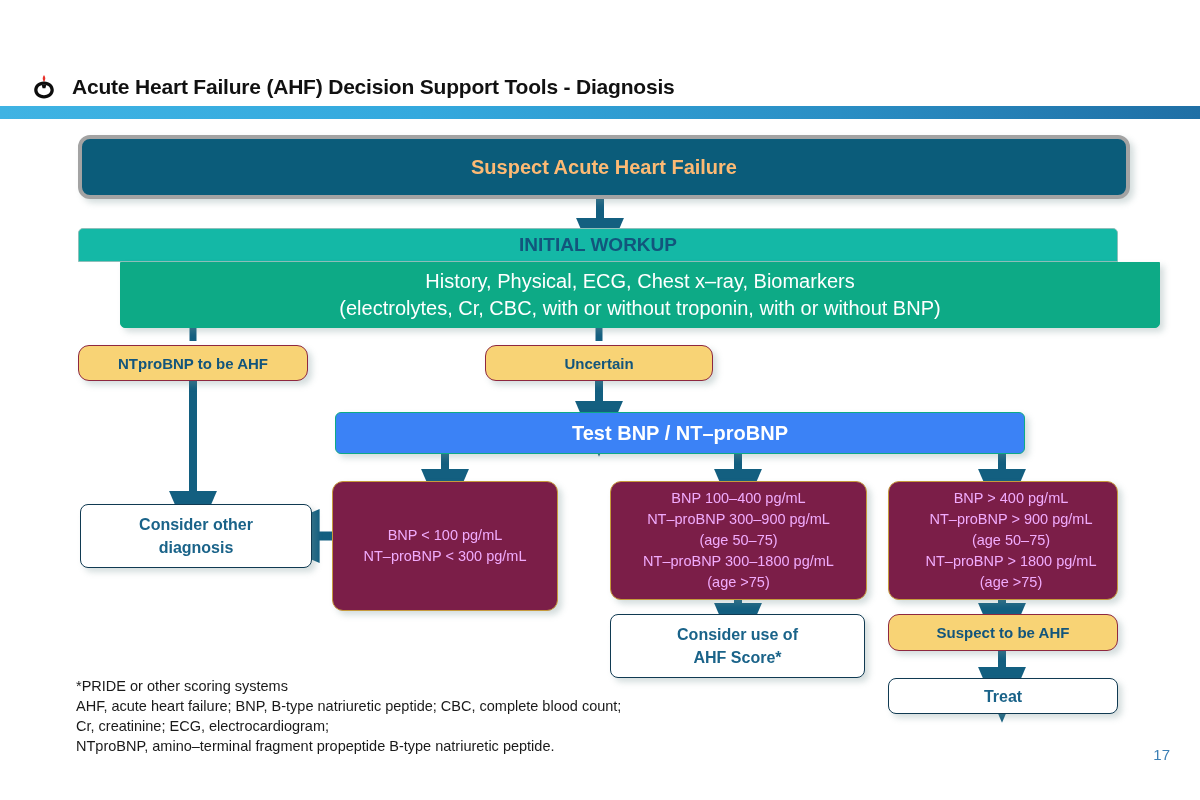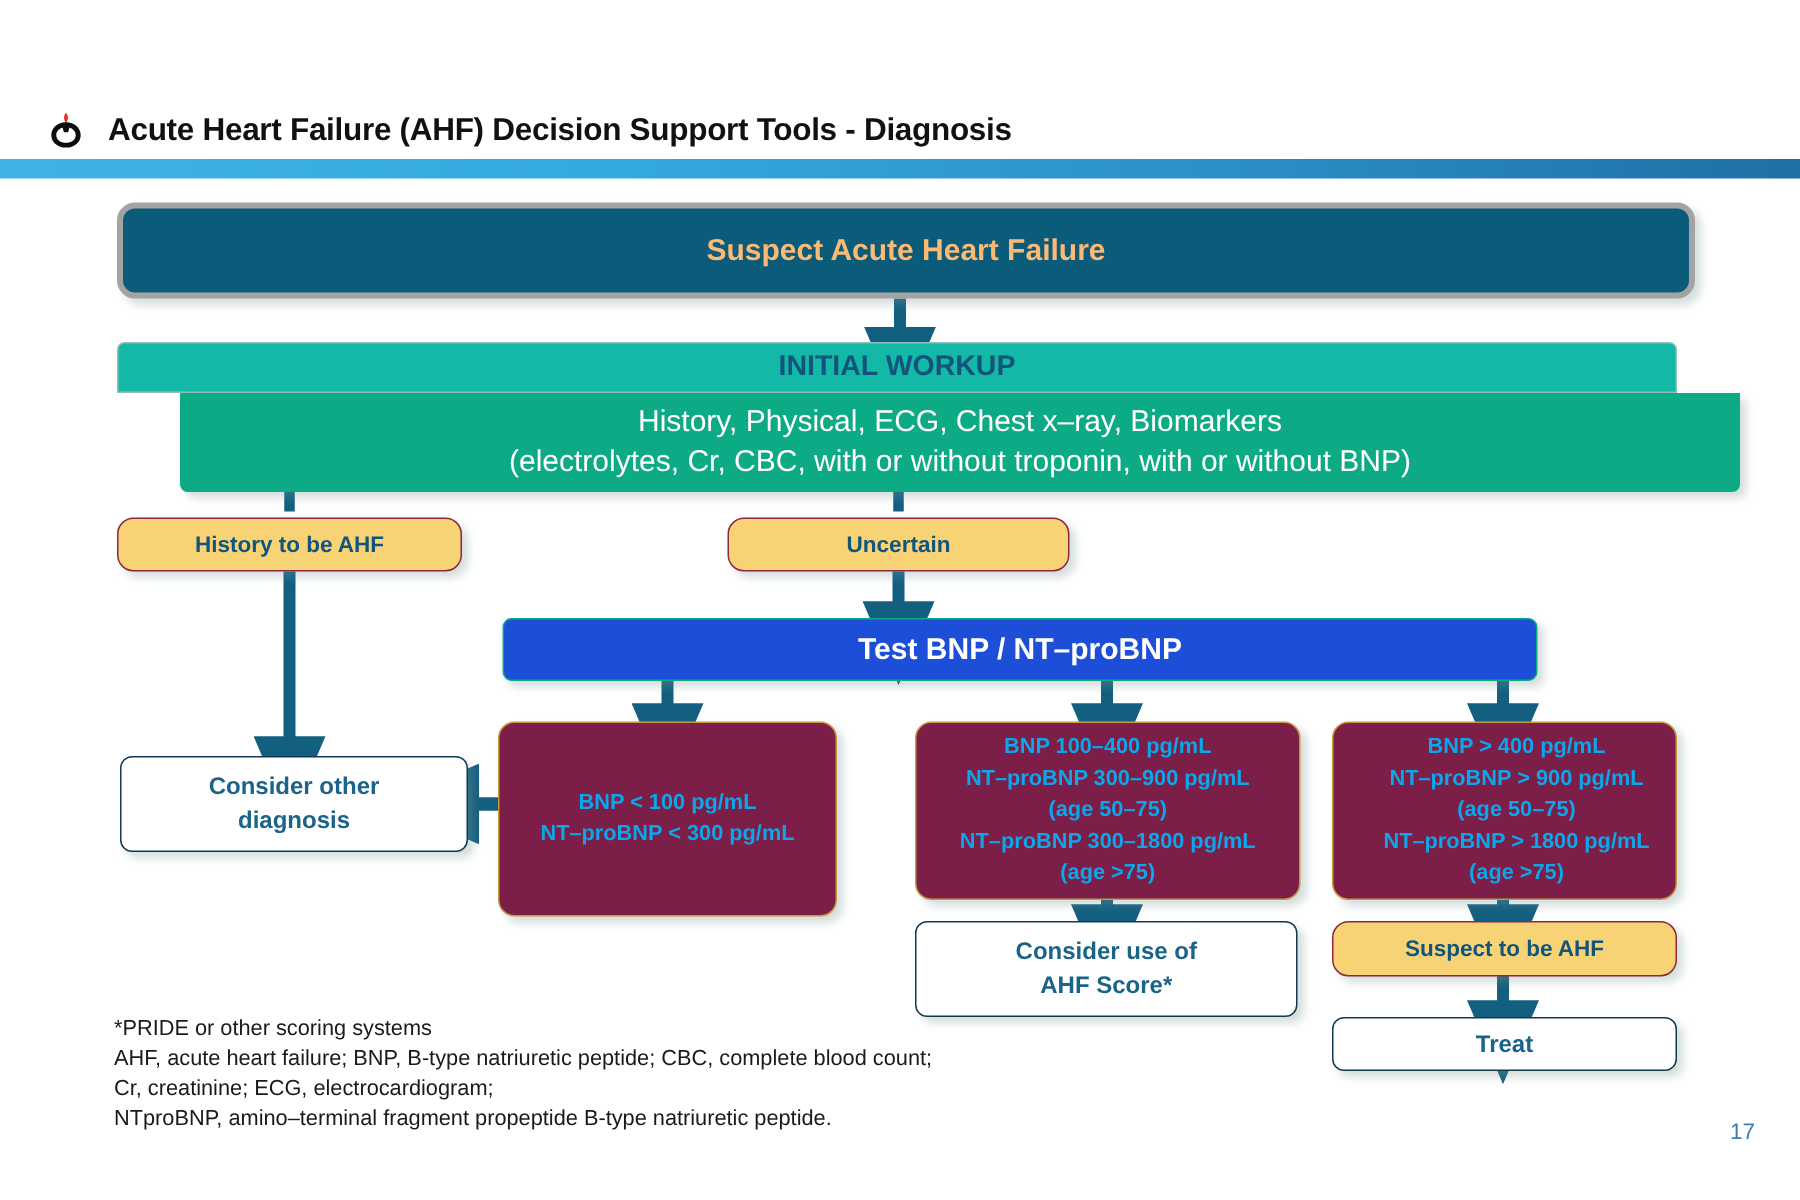--- a/index.html
+++ b/index.html
@@ -101,37 +101,36 @@
     font-weight: bold;
   }
   #unlikely-box { left: 78px; top: 345px; width: 230px; height: 36px; }
   #uncertain-box { left: 485px; top: 345px; width: 228px; height: 36px; }
   #likely-box { left: 888px; top: 614px; width: 230px; height: 37px; }
 
   
   #test-bnp-box {
     left: 335px; top: 412px;
     width: 690px; height: 42px;
-    background: #1d4ed8;
+    background: #3b82f6;
     border: 1px solid #0daa86;
     border-radius: 6px;
     color: #ffffff;
     font-size: 20px;
     font-weight: bold;
   }
 
   
   .box-maroon {
     background: #7b1e48;
     border: 1.5px solid #c69a3c;
     border-radius: 11px;
-    color: #0ea5e9;
+    color: #f0abfc;
     font-size: 14.5px;
     line-height: 21px;
-    font-weight: bold;
   }
   #bnp-low-box  { left: 332px; top: 481px; width: 226px; height: 130px; }
   #bnp-mid-box  { left: 610px; top: 481px; width: 257px; height: 119px; }
   #bnp-high-box { left: 888px; top: 481px; width: 230px; height: 119px; padding-left: 16px; }
 
   
   .box-white {
     background: #ffffff;
     border: 1.3px solid #103a52;
     border-radius: 8px;
@@ -216,21 +215,21 @@
 <div class="node" id="workup-header">
   <span class="node-line">INITIAL WORKUP</span>
 </div>
 
 <div class="node shadowed" id="workup-body">
   <span class="node-line">History, Physical, ECG, Chest x–ray, Biomarkers</span>
   <span class="node-line">(electrolytes, Cr, CBC, with or without troponin, with or without BNP)</span>
 </div>
 
 <div class="node pill-yellow shadowed" id="unlikely-box">
-  <span class="node-line">History to be AHF</span>
+  <span class="node-line">NTproBNP to be AHF</span>
 </div>
 
 <div class="node pill-yellow shadowed" id="uncertain-box">
   <span class="node-line">Uncertain</span>
 </div>
 
 <div class="node shadowed" id="test-bnp-box">
   <span class="node-line">Test BNP / NT–proBNP</span>
 </div>
 

